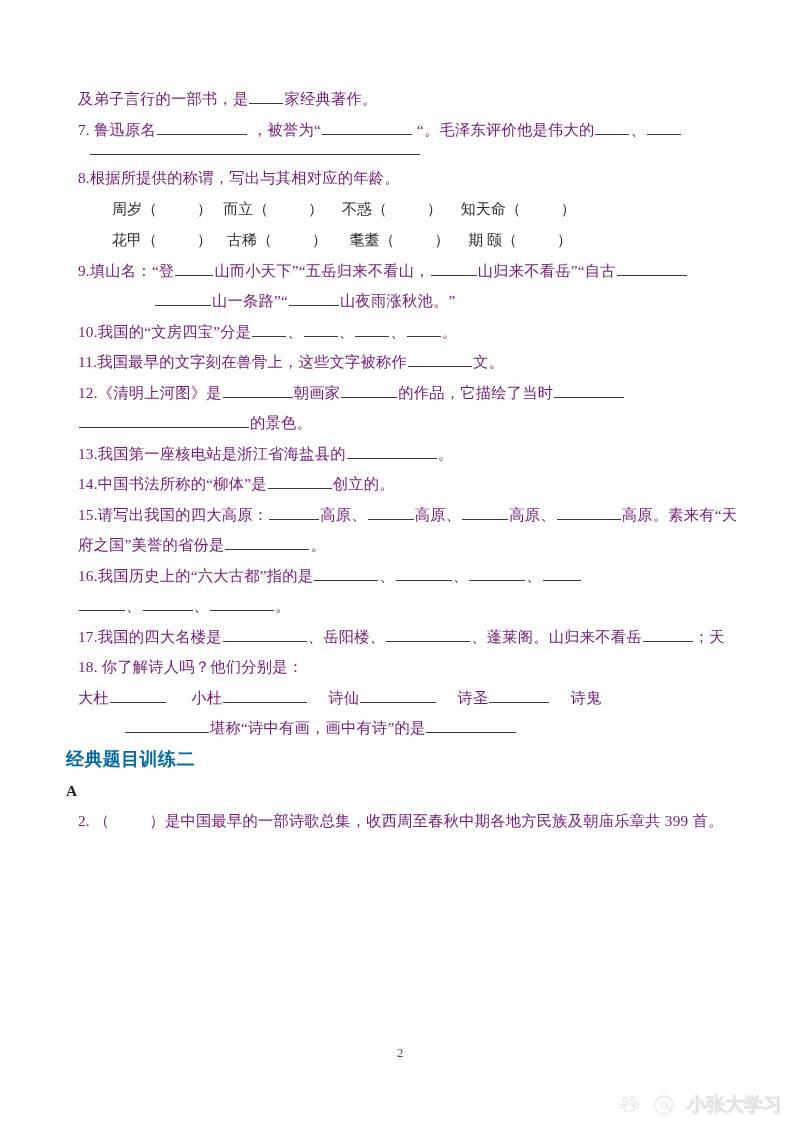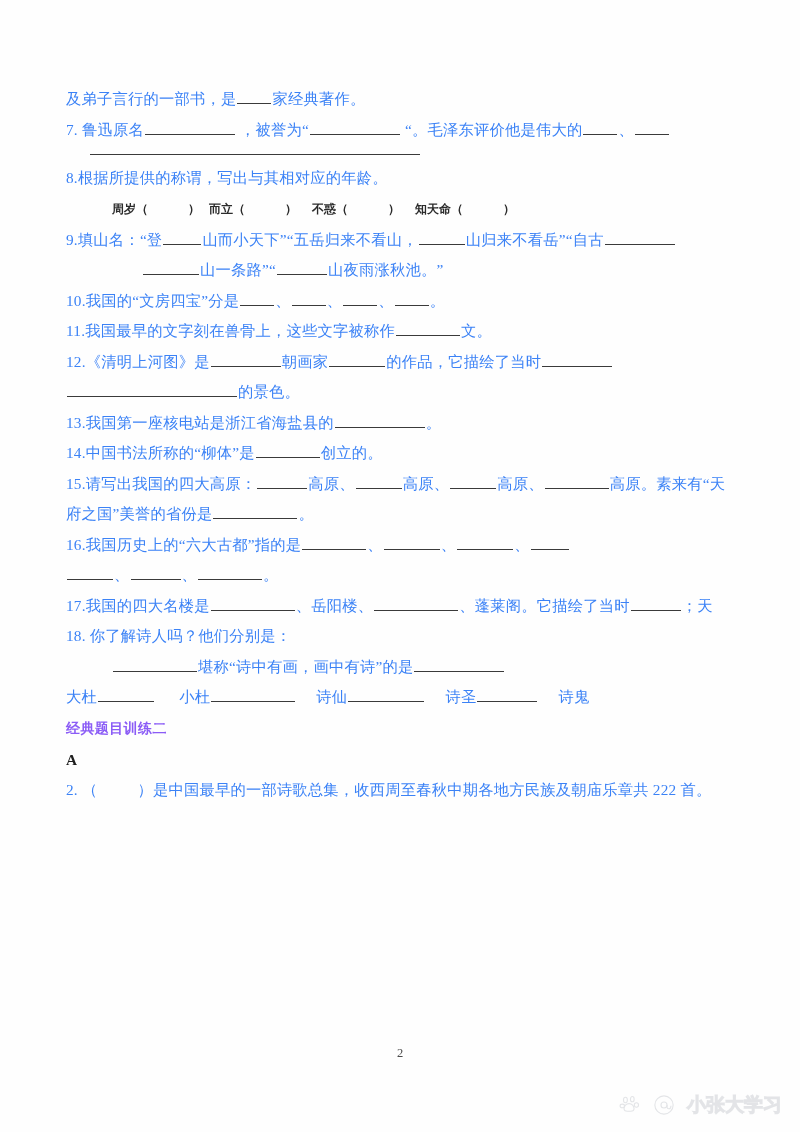--- a/index.html
+++ b/index.html
@@ -25,22 +25,23 @@
     position: absolute;
     left: 66px;
     top: 84px;
     width: 672px;
   }
   
   .line {
     font-size: 15.3px;
     line-height: 30.5px;
     letter-spacing: .2px;
-    color: #3b82f6;
+    color: #701a75;
     white-space: nowrap;
+    margin-left: 12px;
   }
   .line.wrap { white-space: normal; }
 
   
   .u {
     display: inline-block;
     border-bottom: 1px solid #3a3a3a;
     vertical-align: baseline;
     height: 1em;
     margin: 0 1px;
@@ -55,35 +56,34 @@
   .u.w70 { width: 70px; }
   .u.w76 { width: 76px; }
   .u.w84 { width: 84px; }
   .u.w90 { width: 90px; }
   .u.w170 { width: 170px; }
   .indent-2 { padding-left: 46px; }
   .indent-3 { padding-left: 76px; }
 
   
   .age-row {
-    font-size: 12px;
+    font-size: 15px;
     line-height: 31px;
     padding-left: 46px;
     white-space: nowrap;
-    font-weight: bold;
   }
   .age-cell { display: inline-block; }
   .paren-gap { display: inline-block; width: 40px; }
 
   
   .sec-head {
-    font-size: 14px;
+    font-size: 18px;
     line-height: 31px;
     font-weight: 700;
-    color: #8b5cf6;
+    color: #0369a1;
     letter-spacing: .4px;
   }
   .sub-label {
     font-size: 15.3px;
     line-height: 31px;
     font-weight: 700;
     color: #1f1f1f;
   }
 
   
@@ -143,20 +143,23 @@
       <span>鲁迅原名</span><span class="u w90"></span>&nbsp;<span>，被誉为“</span><span class="u w90"></span>&nbsp;<span>“。毛泽东评价他是伟大的</span><span class="u w34"></span><span>、</span><span class="u w34"></span>
     </div>
     <div class="answer-rule"></div>
 
     <div class="line">
       <span>8.</span><span>根据所提供的称谓，写出与其相对应的年龄。</span>
     </div>
     <div class="age-row">
       <span class="age-cell">周岁</span>（<span class="paren-gap"></span>）&nbsp;&nbsp;&nbsp;<span class="age-cell">而立</span>（<span class="paren-gap"></span>）&nbsp;&nbsp;&nbsp;&nbsp;&nbsp;<span class="age-cell">不惑</span>（<span class="paren-gap"></span>）&nbsp;&nbsp;&nbsp;&nbsp;&nbsp;<span class="age-cell">知天命</span>（<span class="paren-gap"></span>）
     </div>
+    <div class="age-row">
+      <span class="age-cell">花甲</span>（<span class="paren-gap"></span>）&nbsp;&nbsp;&nbsp;&nbsp;<span class="age-cell">古稀</span>（<span class="paren-gap"></span>）&nbsp;&nbsp;&nbsp;&nbsp;&nbsp;&nbsp;<span class="age-cell">耄耋</span>（<span class="paren-gap"></span>）&nbsp;&nbsp;&nbsp;&nbsp;&nbsp;<span class="age-cell">期 颐</span>（<span class="paren-gap"></span>）
+    </div>
 
     <div class="line">
       <span>9.</span><span>填山名：</span><span>“登</span><span class="u w38"></span><span>山而小天下”</span><span>“五岳归来不看山，</span><span class="u w46"></span><span>山归来不看岳”</span><span>“自古</span><span class="u w70"></span>
     </div>
     <div class="line indent-3">
       <span class="u w56"></span><span>山一条路”</span><span>“</span><span class="u w50"></span><span>山夜雨涨秋池。”</span>
     </div>
 
     <div class="line">
       <span>10.</span><span>我国的“文房四宝”分是</span><span class="u w34"></span><span>、</span><span class="u w34"></span><span>、</span><span class="u w34"></span><span>、</span><span class="u w34"></span><span>。</span>
@@ -189,39 +192,39 @@
     </div>
 
     <div class="line">
       <span>16.</span><span>我国历史上的“六大古都”指的是</span><span class="u w64"></span><span>、</span><span class="u w56"></span><span>、</span><span class="u w56"></span><span>、</span><span class="u w38"></span>
     </div>
     <div class="line">
       <span class="u w46"></span><span>、</span><span class="u w50"></span><span>、</span><span class="u w64"></span><span>。</span>
     </div>
 
     <div class="line">
-      <span>17.</span><span>我国的四大名楼是</span><span class="u w84"></span><span>、岳阳楼、</span><span class="u w84"></span><span>、蓬莱阁。它描绘了当时</span><span class="u w50"></span>；天
+      <span>17.</span><span>我国的四大名楼是</span><span class="u w84"></span><span>、岳阳楼、</span><span class="u w84"></span><span>、蓬莱阁。山归来不看岳</span><span class="u w50"></span>；天
     </div>
 
     <div class="line">
       <span>18.</span>&nbsp;<span>你了解诗人吗？他们分别是：</span>
+    </div>
+    <div class="line">
+      <span>大杜</span><span class="u w56"></span>&nbsp;&nbsp;&nbsp;&nbsp;&nbsp;&nbsp;<span>小杜</span><span class="u w84"></span>&nbsp;&nbsp;&nbsp;&nbsp;&nbsp;<span>诗仙</span><span class="u w76"></span>&nbsp;&nbsp;&nbsp;&nbsp;&nbsp;<span>诗圣</span><span class="u w60"></span>&nbsp;&nbsp;&nbsp;&nbsp;&nbsp;<span>诗鬼</span>
     </div>
     <div class="line indent-2">
       <span class="u w84"></span><span>堪称“诗中有画，画中有诗”的是</span><span class="u w90"></span>
     </div>
-    <div class="line">
-      <span>大杜</span><span class="u w56"></span>&nbsp;&nbsp;&nbsp;&nbsp;&nbsp;&nbsp;<span>小杜</span><span class="u w84"></span>&nbsp;&nbsp;&nbsp;&nbsp;&nbsp;<span>诗仙</span><span class="u w76"></span>&nbsp;&nbsp;&nbsp;&nbsp;&nbsp;<span>诗圣</span><span class="u w60"></span>&nbsp;&nbsp;&nbsp;&nbsp;&nbsp;<span>诗鬼</span>
-    </div>
 
     <div class="sec-head">经典题目训练二</div>
     <div class="sub-label">A</div>
 
 
     <div class="line wrap" style="width:668px;">
-      <span>2.</span>&nbsp;<span>（</span><span class="paren-gap"></span><span>）是中国最早的一部诗歌总集，收西周至春秋中期各地方民族及朝庙乐章共 222 首。</span>
+      <span>2.</span>&nbsp;<span>（</span><span class="paren-gap"></span><span>）是中国最早的一部诗歌总集，收西周至春秋中期各地方民族及朝庙乐章共 399 首。</span>
     </div>
 
   </div>
 
   <div class="page-number">2</div>
 
   <div class="watermark">
     <svg class="wm-paw" width="22" height="22" viewBox="0 0 24 24" fill="none" stroke="#c9ccd1" stroke-width="1.2">
       <ellipse cx="7" cy="6.5" rx="2.1" ry="3"></ellipse>
       <ellipse cx="14.5" cy="5.6" rx="2" ry="2.9"></ellipse>

